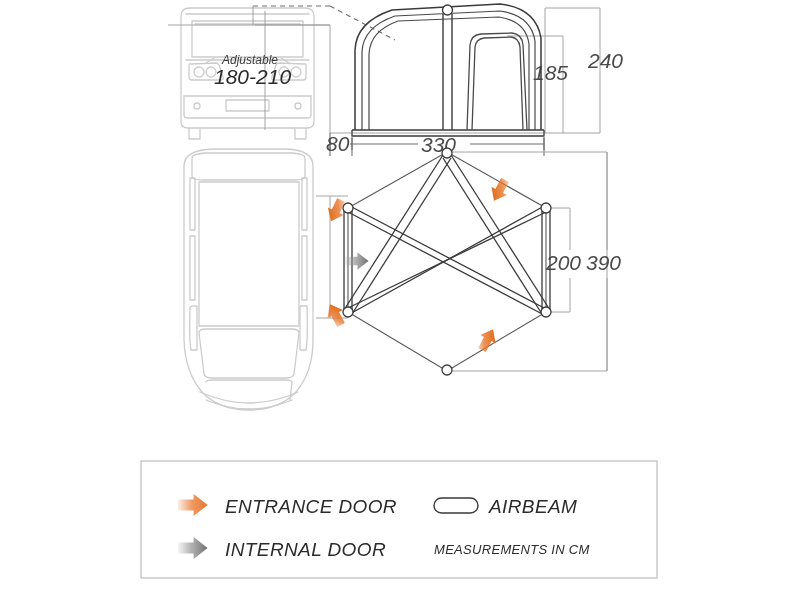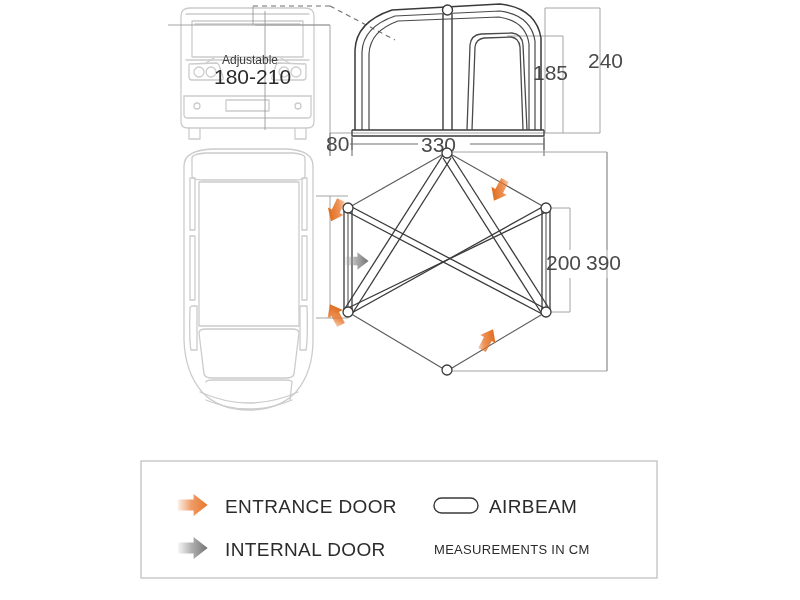--- a/index.html
+++ b/index.html
@@ -13,20 +13,21 @@
     font-family: "Liberation Sans", sans-serif;
     overflow: hidden;
     position: relative;
   }
   #diagram-root {
     position: absolute;
     left: 0;
     top: 0;
     width: 800px;
     height: 600px;
+    font-style: italic;
   }
   svg {
     display: block;
   }
   text {
     font-family: "Liberation Sans", sans-serif;
     fill: #3a3a3a;
   }
   .dim-label {
     font-size: 21px;

